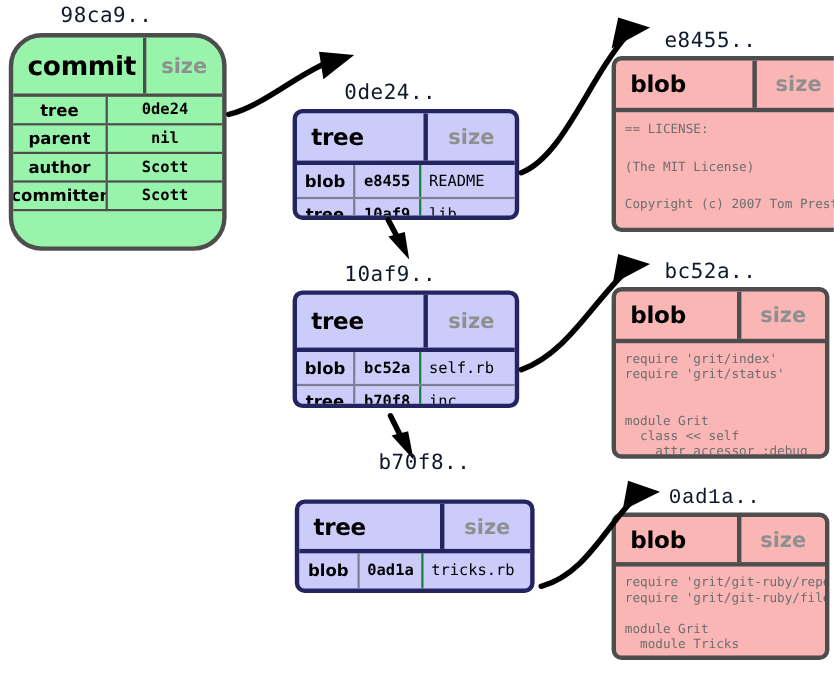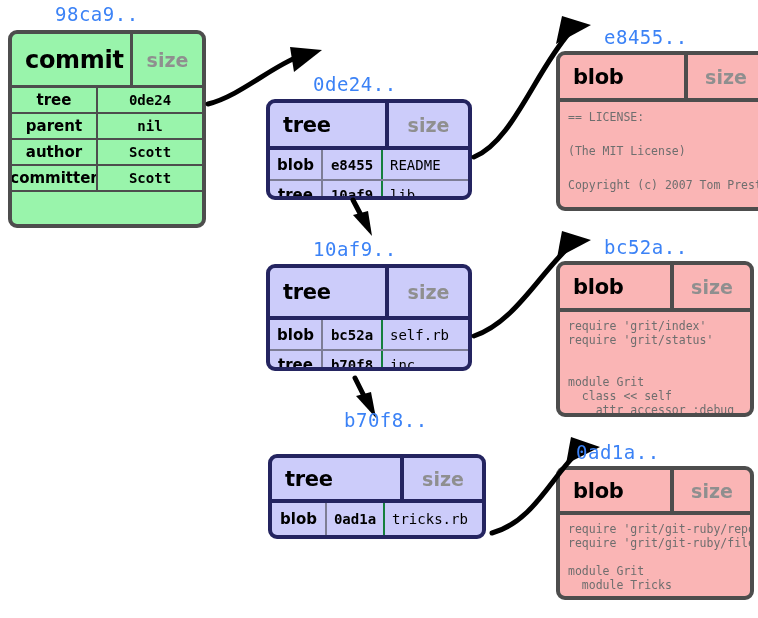--- a/index.html
+++ b/index.html
@@ -29,21 +29,21 @@
     height: 618px;
     pointer-events: none;
     z-index: 5;
   }
 
   
   .hash-label {
     position: absolute;
     font-family: "DejaVu Sans Mono", monospace;
     font-size: 19px;
-    color: #3b82f6;
+    color: #0f172a;
     letter-spacing: 0.5px;
     white-space: nowrap;
     z-index: 6;
   }
 
   
   .gitobj {
     position: absolute;
     box-sizing: border-box;
     border-radius: 9px;
@@ -241,21 +241,21 @@
     </g>
 
     <g>
       <path class="arrow-path" d="M 492 533 C 533 522 552 476 578 452"></path>
       <polygon class="arrow-head" points="566,464 600,447 571,437"></polygon>
     </g>
   </svg>
 
   <div class="hash-label" style="left:55px; top:3px;">98ca9..</div>
 
-  <div class="gitobj commit-box" style="left:8px; top:30px; width:198px; height:198px;">
+  <div class="gitobj commit-box" style="left:8px; top:30px; width:198px; height:198px;border-radius:30px;">
     <div class="hdr">
       <div class="type">commit</div>
       <div class="size">size</div>
     </div>
     <div class="rows">
       <div class="row">
         <div class="cell k bold">tree</div>
         <div class="cell v mono">0de24</div>
       </div>
       <div class="row">
@@ -357,21 +357,21 @@
     </div>
     <div class="content tight">require 'grit/index'
 require 'grit/status'
 
 
 module Grit
   class &lt;&lt; self
     attr_accessor :debug</div>
   </div>
 
-  <div class="hash-label" style="left:576px; top:441px;">0ad1a..</div>
+  <div class="hash-label" style="left:608px; top:441px;font-family:Liberation Mono, monospace;">0ad1a..</div>
 
   <div class="gitobj blob-box" style="left:556px; top:466px; width:198px; height:134px;">
     <div class="hdr" style="height:45px;">
       <div class="type">blob</div>
       <div class="size">size</div>
     </div>
     <div class="content tight">require 'grit/git-ruby/reposi
 require 'grit/git-ruby/file_i
 
 module Grit

